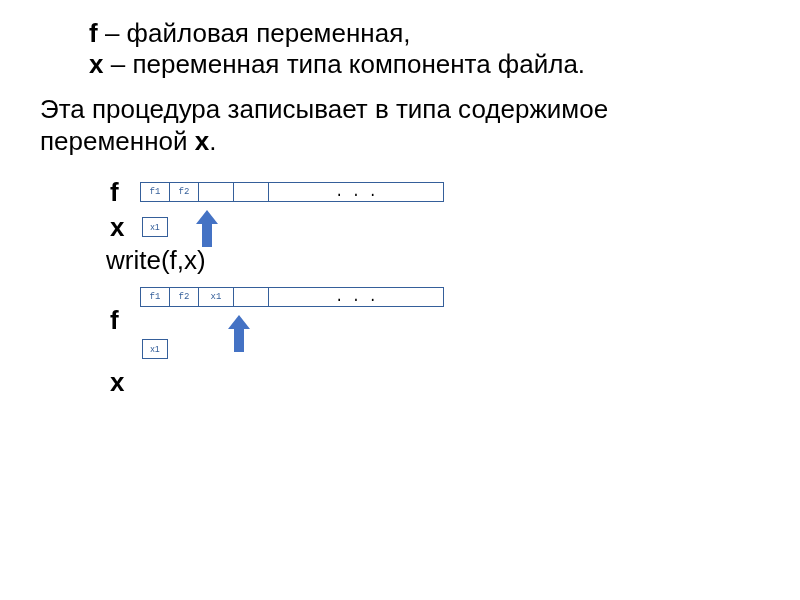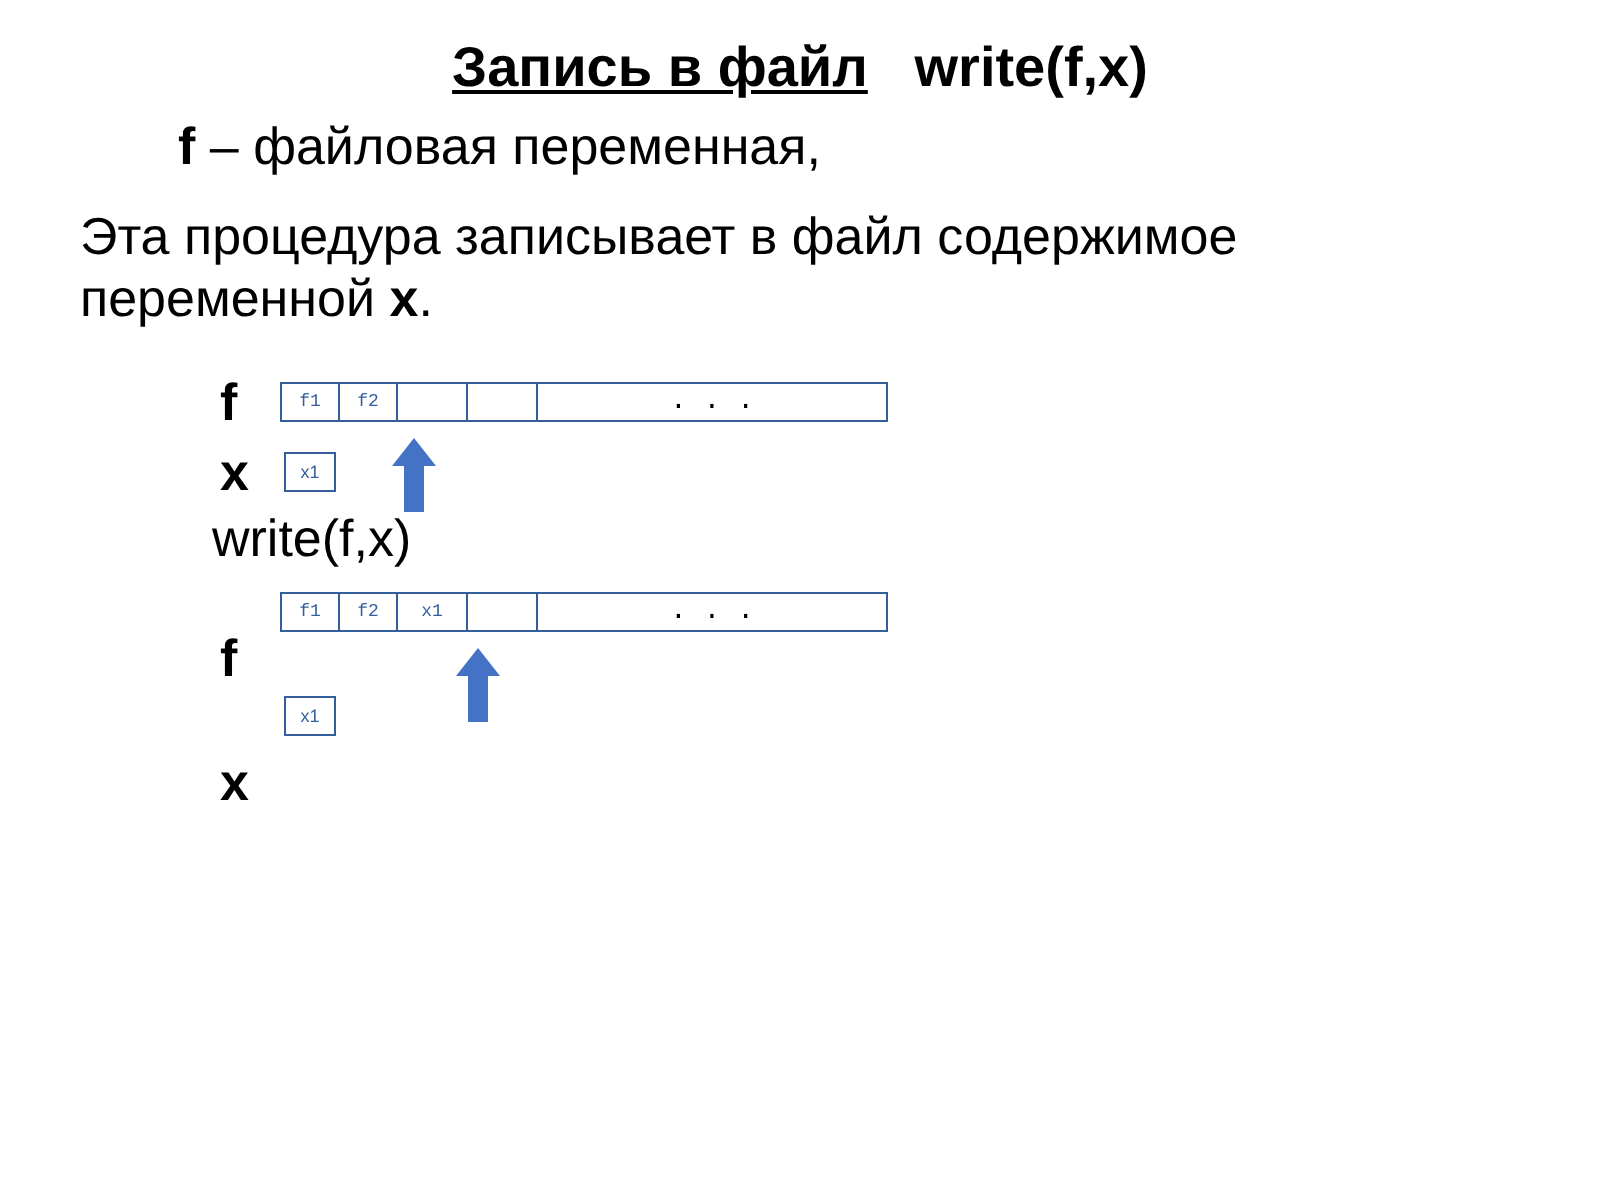--- a/index.html
+++ b/index.html
@@ -125,34 +125,32 @@
   }
   .xrow .single-cell {
     margin-left: 2px;
   }
 </style>
 </head>
 <body>
 
 <div class="page">
 
-  <h1 class="title">
-    <span class="u">Запись в файл</span>
-    <span> &nbsp; </span>
-    <span class="b">write(f,x)</span>
-  </h1>
 
   <div class="defs">
     <div>
       <span class="var">f</span><span> – файловая переменная,</span>
     </div>
+    <div>
+      <span class="var">x</span><span> – переменная типа компонента файла.</span>
+    </div>
   </div>
 
   <div class="desc">
-    <span>Эта процедура записывает в файл содержимое переменной </span><span class="var">x</span><span>.</span>
+    <span>Эта процедура записывает в типа содержимое переменной </span><span class="var">x</span><span>.</span>
   </div>
 
   <div class="diagram-block">
     <div class="row">
       <div class="row-label">f</div>
       <div class="cells">
         <div class="cell w-small">f1</div>
         <div class="cell w-small">f2</div>
         <div class="cell w-med cell-empty"></div>
         <div class="cell w-med cell-empty"></div>

